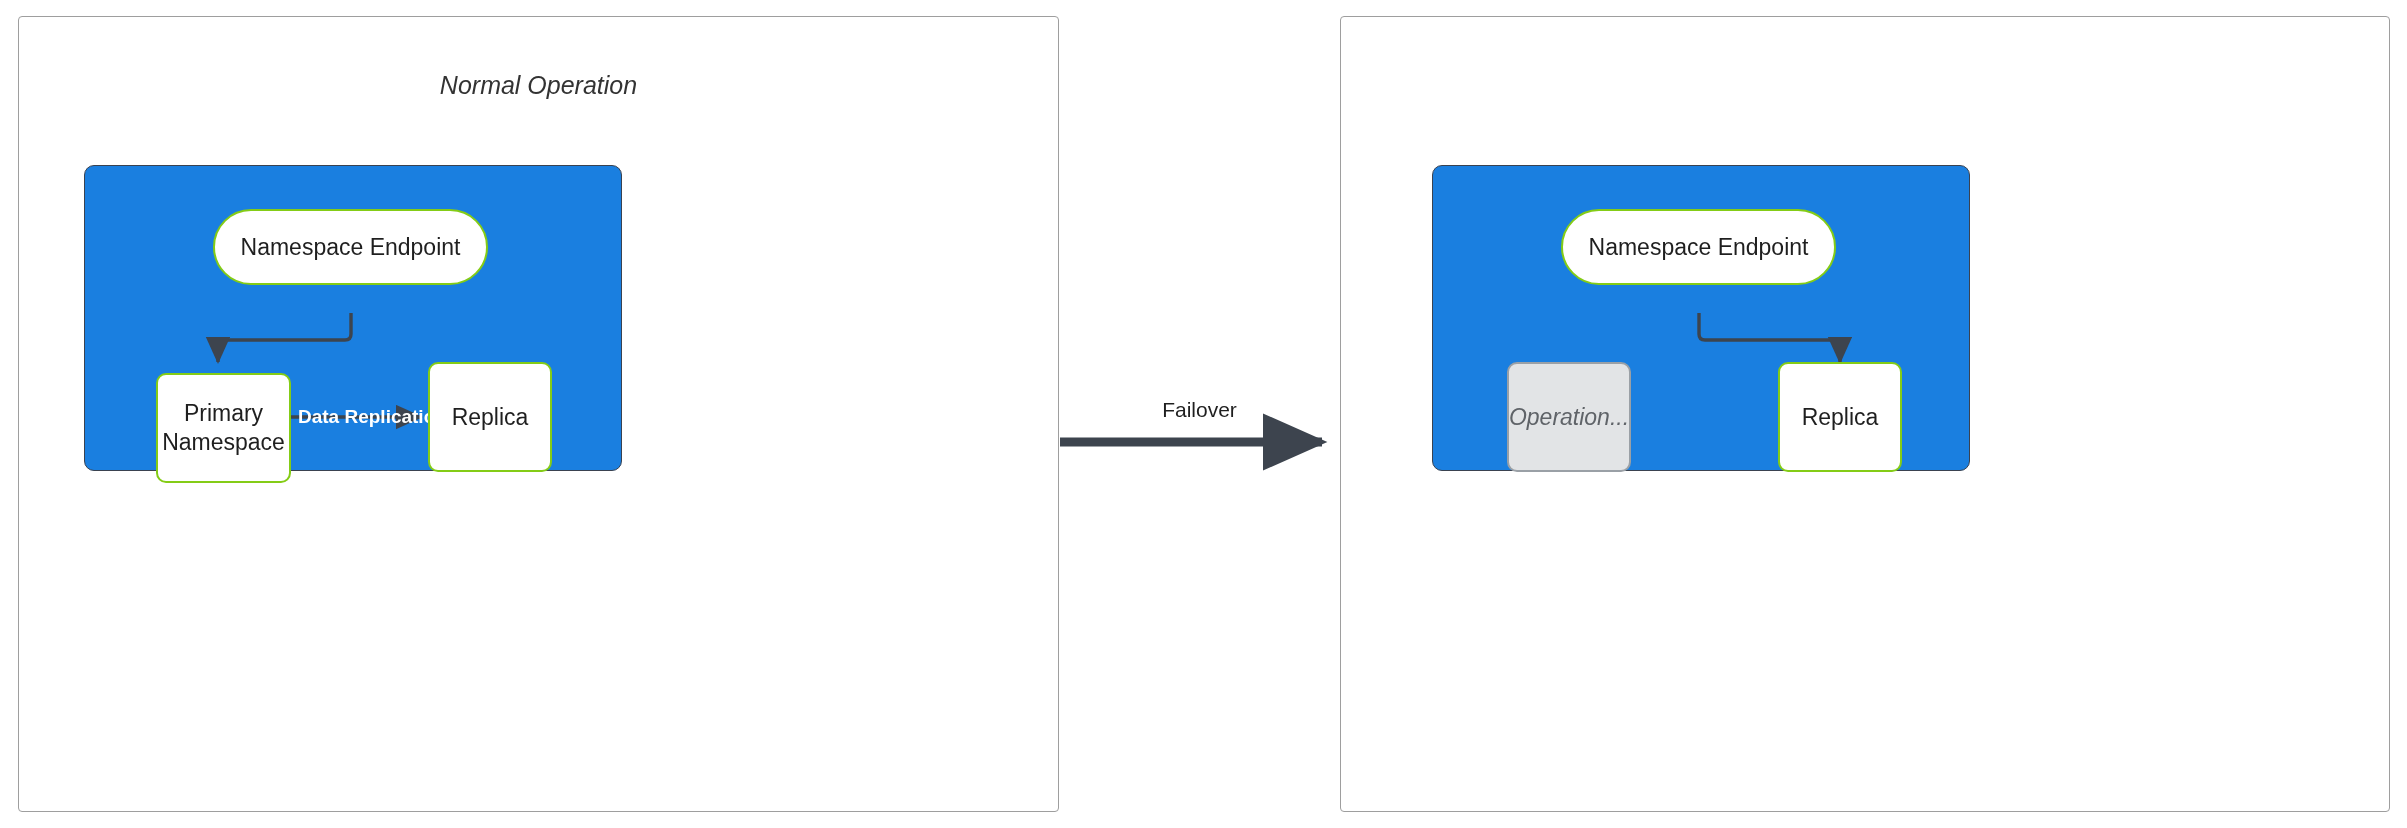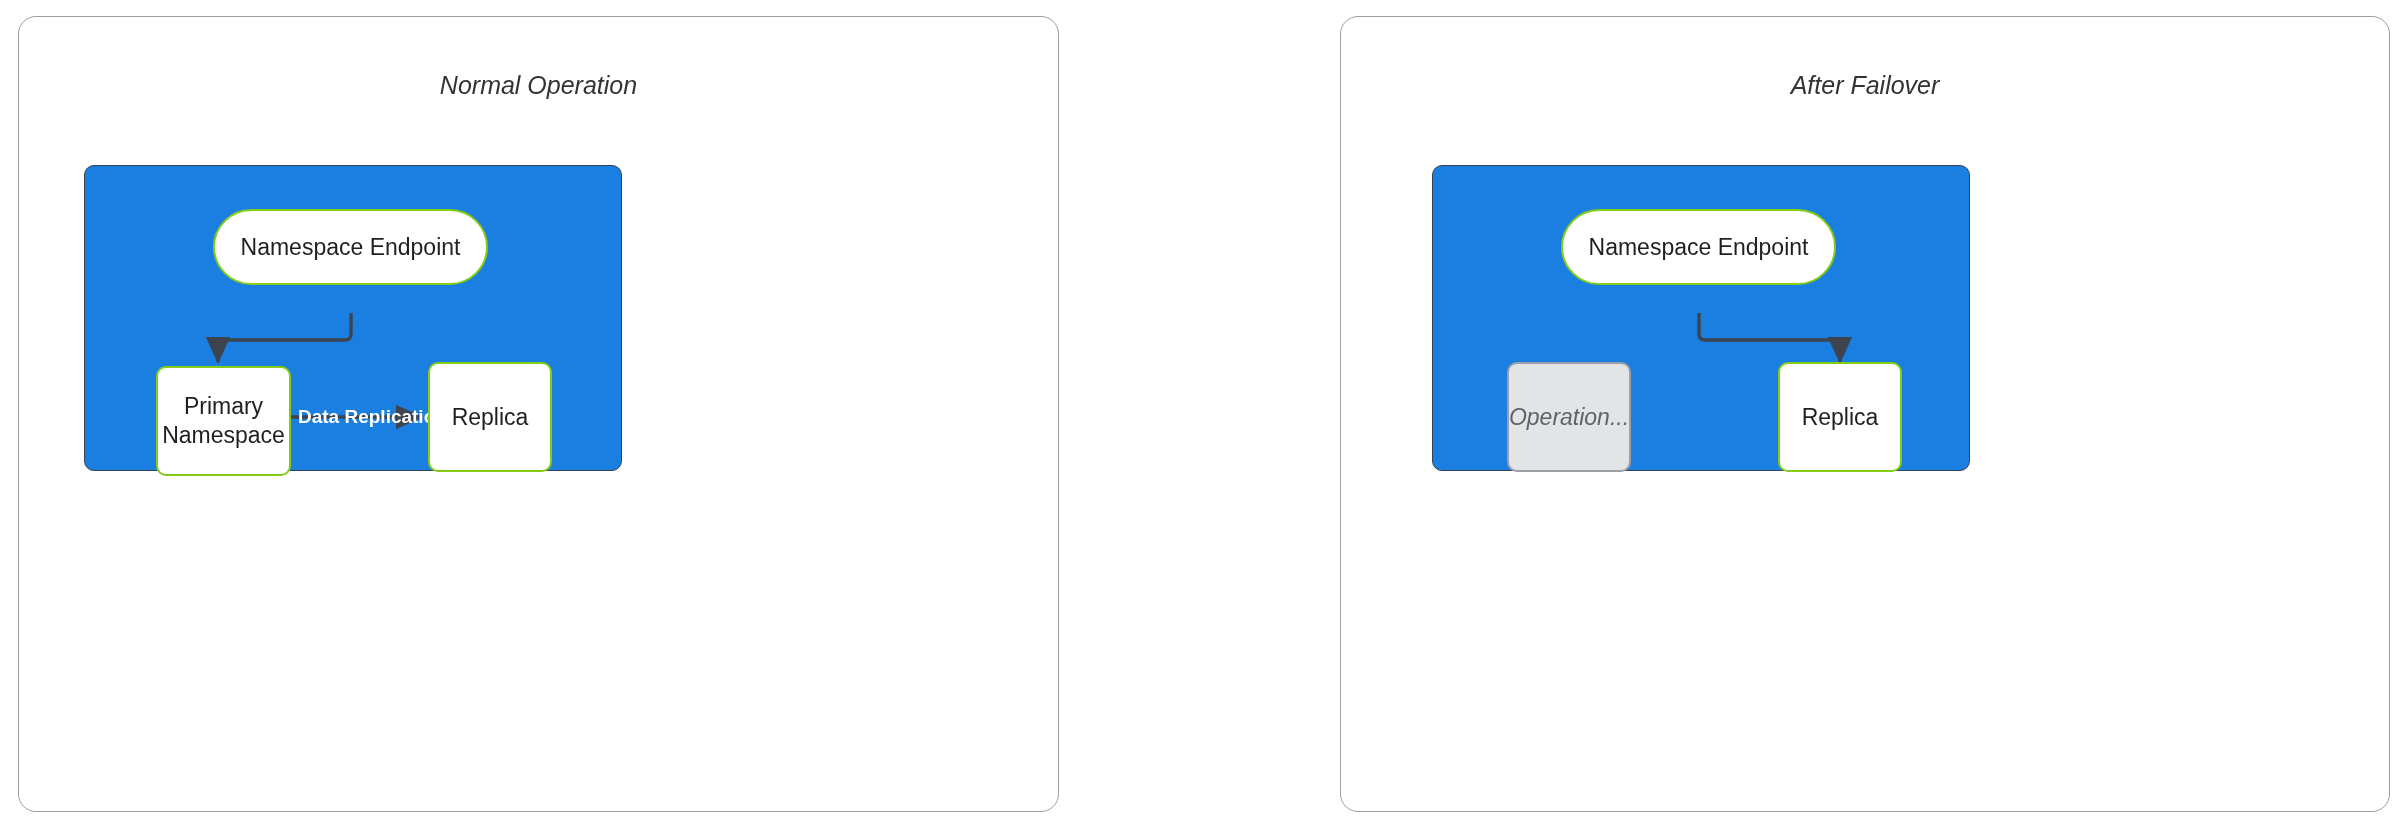--- a/index.html
+++ b/index.html
@@ -3,21 +3,21 @@
 <meta charset="utf-8">
 <style>
   html,body{margin:0;padding:0;background:#ffffff;}
   body{width:2407px;height:828px;font-family:"Liberation Sans",sans-serif;overflow:hidden;}
   #stage{position:relative;width:2407px;height:828px;background:#ffffff;}
 
   .panel{
     position:absolute;
     background:#ffffff;
     border:1px solid #9e9e9e;
-    border-radius:18px;
+    border-radius:4px;
     box-sizing:border-box;
   }
   .panel-title{
     position:absolute;
     left:0;right:0;
     text-align:center;
     font-style:italic;
     font-size:25px;
     color:#333333;
     font-family:"Liberation Sans",sans-serif;
@@ -92,35 +92,45 @@
 
         <path d="M 206,251 L 336,251" fill="none" stroke="#3d444e" stroke-width="3.4" marker-end="url(#ah-dark)"></path>
       </svg>
 
       <div class="edge-label" style="left:213px; top:240px;">Data Replication</div>
 
       <div class="node pill" style="left:128px; top:43px; width:275px; height:76px;">
         <span>Namespace Endpoint</span>
       </div>
 
-      <div class="node rect" style="left:71px; top:196px; width:135px; height:110px; margin-top:4px;">
+      <div class="node rect" style="left:71px; top:196px; width:135px; height:110px; margin-top:11px;">
         <span style="white-space:pre-line;">Primary
 Namespace</span>
       </div>
 
       <div class="node rect" style="left:343px; top:196px; width:124px; height:110px;">
         <span>Replica</span>
       </div>
     </div>
   </div>
 
+  <div style="position:absolute; left:1059px; top:398px; width:281px; height:60px;">
+    <div class="failover-label" style="left:0; right:0; top:0; text-align:center;">Failover</div>
+    <svg class="edge-svg" width="281" height="60" viewBox="0 0 281 60">
+      <defs>
+        <marker id="ah-big" markerWidth="8" markerHeight="8" refX="6.6" refY="3.2" orient="auto" markerUnits="strokeWidth">
+          <path d="M0,0 L7.2,3.2 L0,6.4 z" fill="#3d444e"></path>
+        </marker>
+      </defs>
+      <path d="M 1,44 L 263,44" fill="none" stroke="#3d444e" stroke-width="9" marker-end="url(#ah-big)"></path>
+    </svg>
+  </div>
 
   <div class="panel" style="left:1340px; top:16px; width:1050px; height:796px;">
 
-    <div class="panel-title" style="top:54px;">After Failover</div>
 
     <div class="cluster" style="left:91px; top:148px; width:538px; height:306px;">
 
       <svg class="edge-svg" width="538" height="306" viewBox="0 0 538 306">
         <defs>
           <marker id="ah-dark2" markerWidth="9" markerHeight="9" refX="7.4" refY="3.6" orient="auto" markerUnits="strokeWidth">
             <path d="M0,0 L8,3.6 L0,7.2 z" fill="#3d444e"></path>
           </marker>
         </defs>
 

